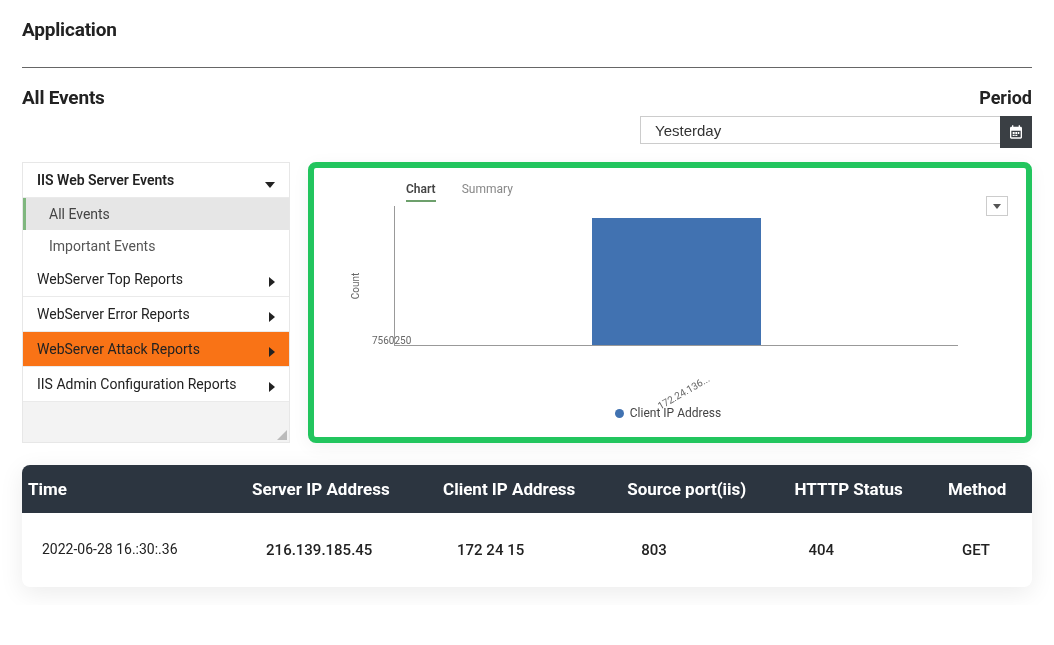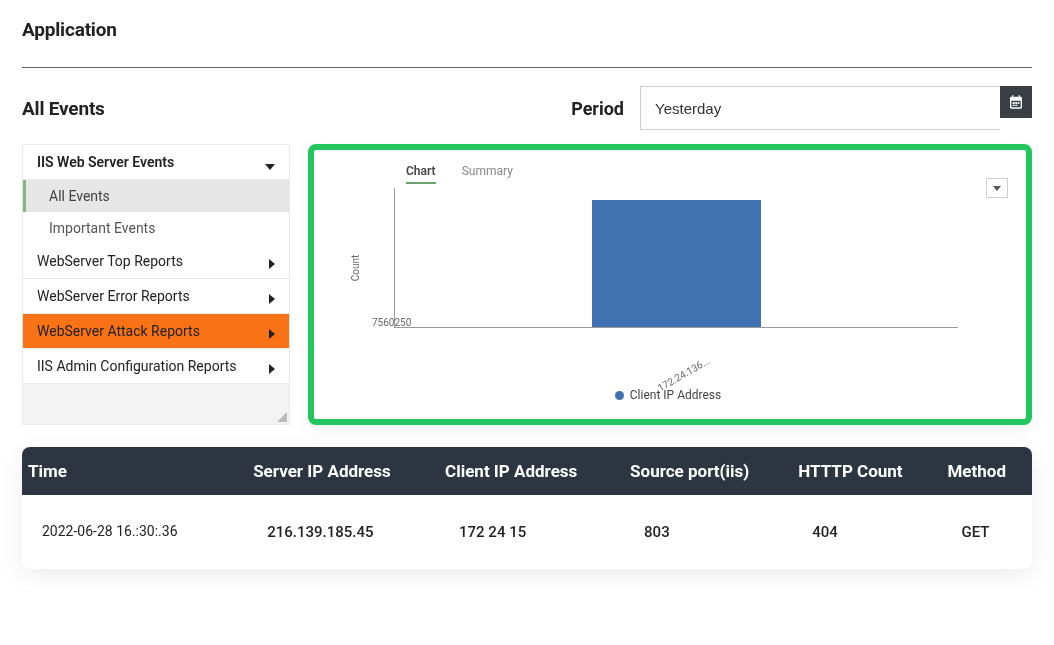--- a/index.html
+++ b/index.html
@@ -27,38 +27,39 @@
     justify-content: space-between;
     margin-bottom: 14px;
   }
   .top-row .left {
     font-size: 19px;
     font-weight: 700;
     letter-spacing: -0.01em;
   }
   .top-row .right {
     display: flex;
-    align-items: center;
-    gap: 16px;
+    align-items: flex-end;
+    gap: 8px;
+    flex-direction: column;
   }
   .period-label {
     font-size: 18px;
     font-weight: 700;
   }
   .period-input-wrap {
     display: flex;
     align-items: stretch;
   }
   .period-input {
     border: 1px solid #ccc;
     border-right: none;
     padding: 6px 14px;
     font-size: 15px;
     width: 360px;
-    height: 44px;
+    height: 28px;
     color: #333;
     background: #fff;
   }
   .calendar-btn {
     width: 32px;
     height: 32px;
     background: #3a3f44;
     border: none;
     display: flex;
     align-items: center;
@@ -348,21 +349,21 @@
 </div>
 
 <div class="tbl-wrap">
   <table>
     <thead>
       <tr>
         <th>Time</th>
         <th>Server IP Address</th>
         <th>Client IP Address</th>
         <th>Source port(iis)</th>
-        <th>HTTTP Count</th>
+        <th>HTTTP Status</th>
         <th>Method</th>
       </tr>
     </thead>
     <tbody>
       <tr>
         <td class="time">2022-06-28 16.:30:.36</td>
         <td>216.139.185.45</td>
         <td>172 24 15</td>
         <td>803</td>
         <td>404</td>

